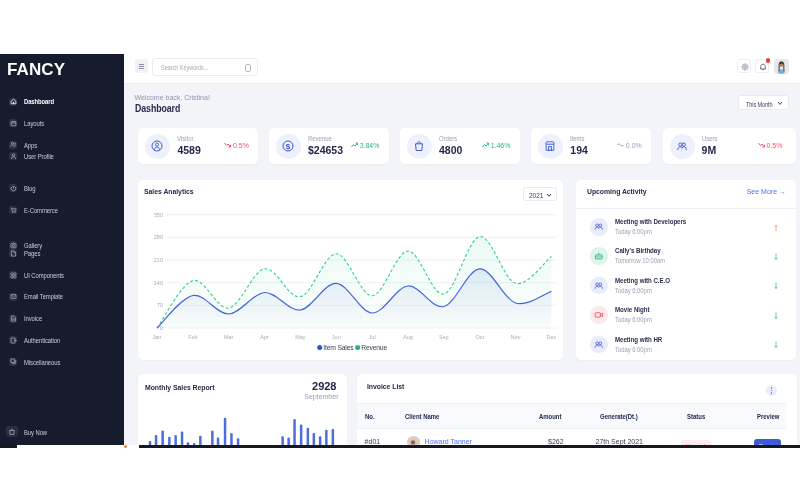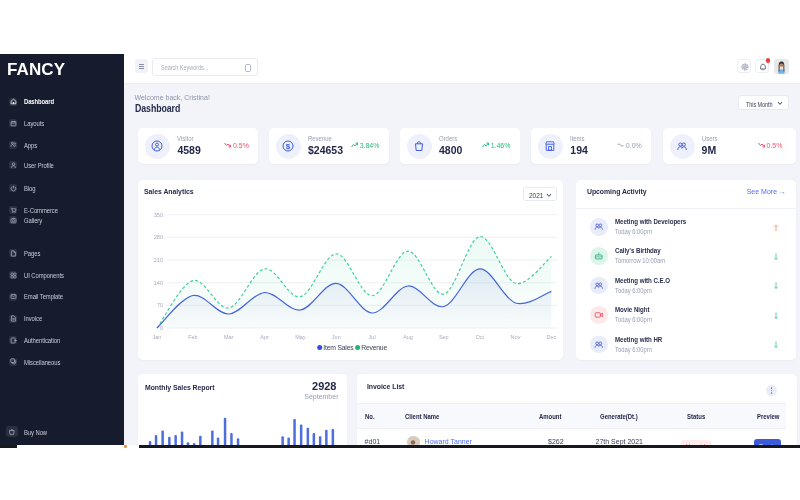--- a/index.html
+++ b/index.html
@@ -71,21 +71,21 @@
     <div class="ib">
             <svg width="7" height="7" viewBox="0 0 7 7">
               <circle cx="2.4" cy="2.2" r="1" fill="none" stroke="#a7adc2" stroke-width="0.7"></circle>
               <circle cx="4.9" cy="2.6" r="0.8" fill="none" stroke="#a7adc2" stroke-width="0.6"></circle>
               <path d="M0.9 5.8 C0.9 4.2 1.6 3.6 2.5 3.6 C3.4 3.6 4.1 4.2 4.1 5.8" fill="none" stroke="#a7adc2" stroke-width="0.7"></path>
               <path d="M4.6 5.8 C4.8 4.6 5.2 4.2 6.2 4.6" fill="none" stroke="#a7adc2" stroke-width="0.6"></path>
             </svg>
           </div>
     <div class="tx">Apps</div>
         </div>
-        <div class="mi " style="top:100px;">
+        <div class="mi " style="top:91px;">
     <div class="ib">
             <svg width="7" height="7" viewBox="0 0 7 7">
               <circle cx="3.5" cy="2.1" r="1.2" fill="none" stroke="#a7adc2" stroke-width="0.75"></circle>
               <path d="M1.5 6 C1.5 4.3 2.4 3.7 3.5 3.7 C4.6 3.7 5.5 4.3 5.5 6" fill="none" stroke="#a7adc2" stroke-width="0.75"></path>
             </svg>
           </div>
     <div class="tx">User Profile</div>
         </div>
         <div class="mi " style="top:123.3px;">
     <div class="ib">
@@ -99,21 +99,21 @@
         <div class="mi " style="top:145.0px;">
     <div class="ib">
             <svg width="7" height="7" viewBox="0 0 7 7">
               <path d="M0.9 1 L1.7 1 L2.5 4.4 L5.5 4.4 L6.1 1.8 L2 1.8" fill="none" stroke="#a7adc2" stroke-width="0.7"></path>
               <circle cx="2.8" cy="5.6" r="0.5" fill="#a7adc2"></circle>
               <circle cx="5" cy="5.6" r="0.5" fill="#a7adc2"></circle>
             </svg>
           </div>
     <div class="tx">E-Commerce</div>
         </div>
-        <div class="mi " style="top:155px;">
+        <div class="mi " style="top:180px;">
     <div class="ib">
             <svg width="7" height="7" viewBox="0 0 7 7">
               <rect x="1" y="1.8" width="5" height="4" rx="0.6" fill="none" stroke="#a7adc2" stroke-width="0.75"></rect>
               <path d="M2.4 1.8 L2.8 1 L4.2 1 L4.6 1.8" fill="none" stroke="#a7adc2" stroke-width="0.6"></path>
               <circle cx="3.5" cy="3.8" r="1.1" fill="none" stroke="#a7adc2" stroke-width="0.7"></circle>
             </svg>
           </div>
     <div class="tx">Gallery</div>
         </div>
         <div class="mi " style="top:188.4px;">

